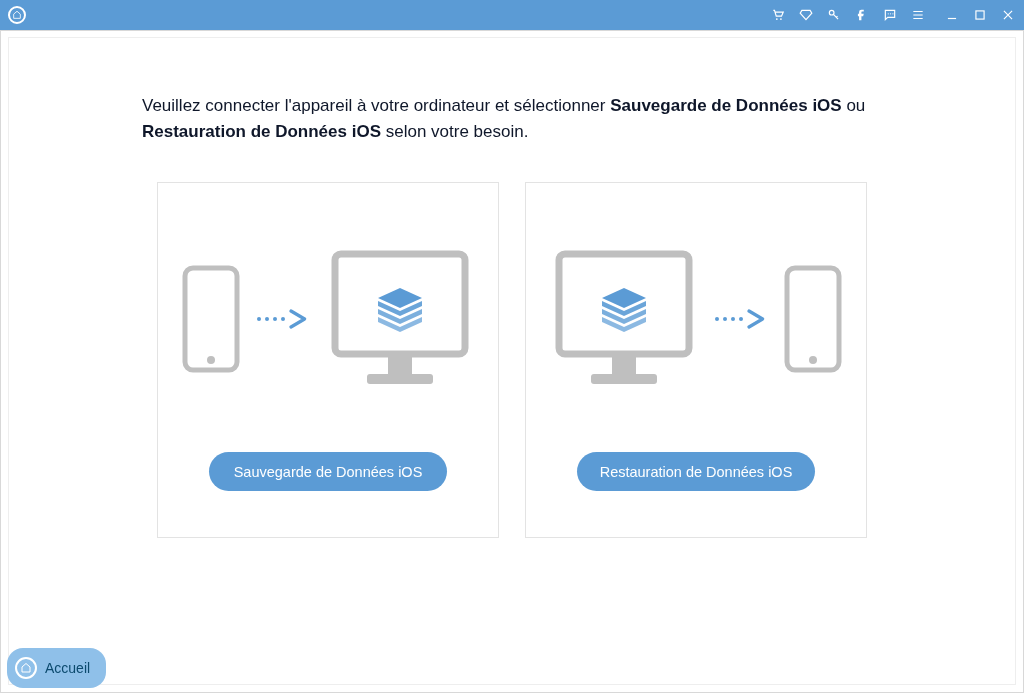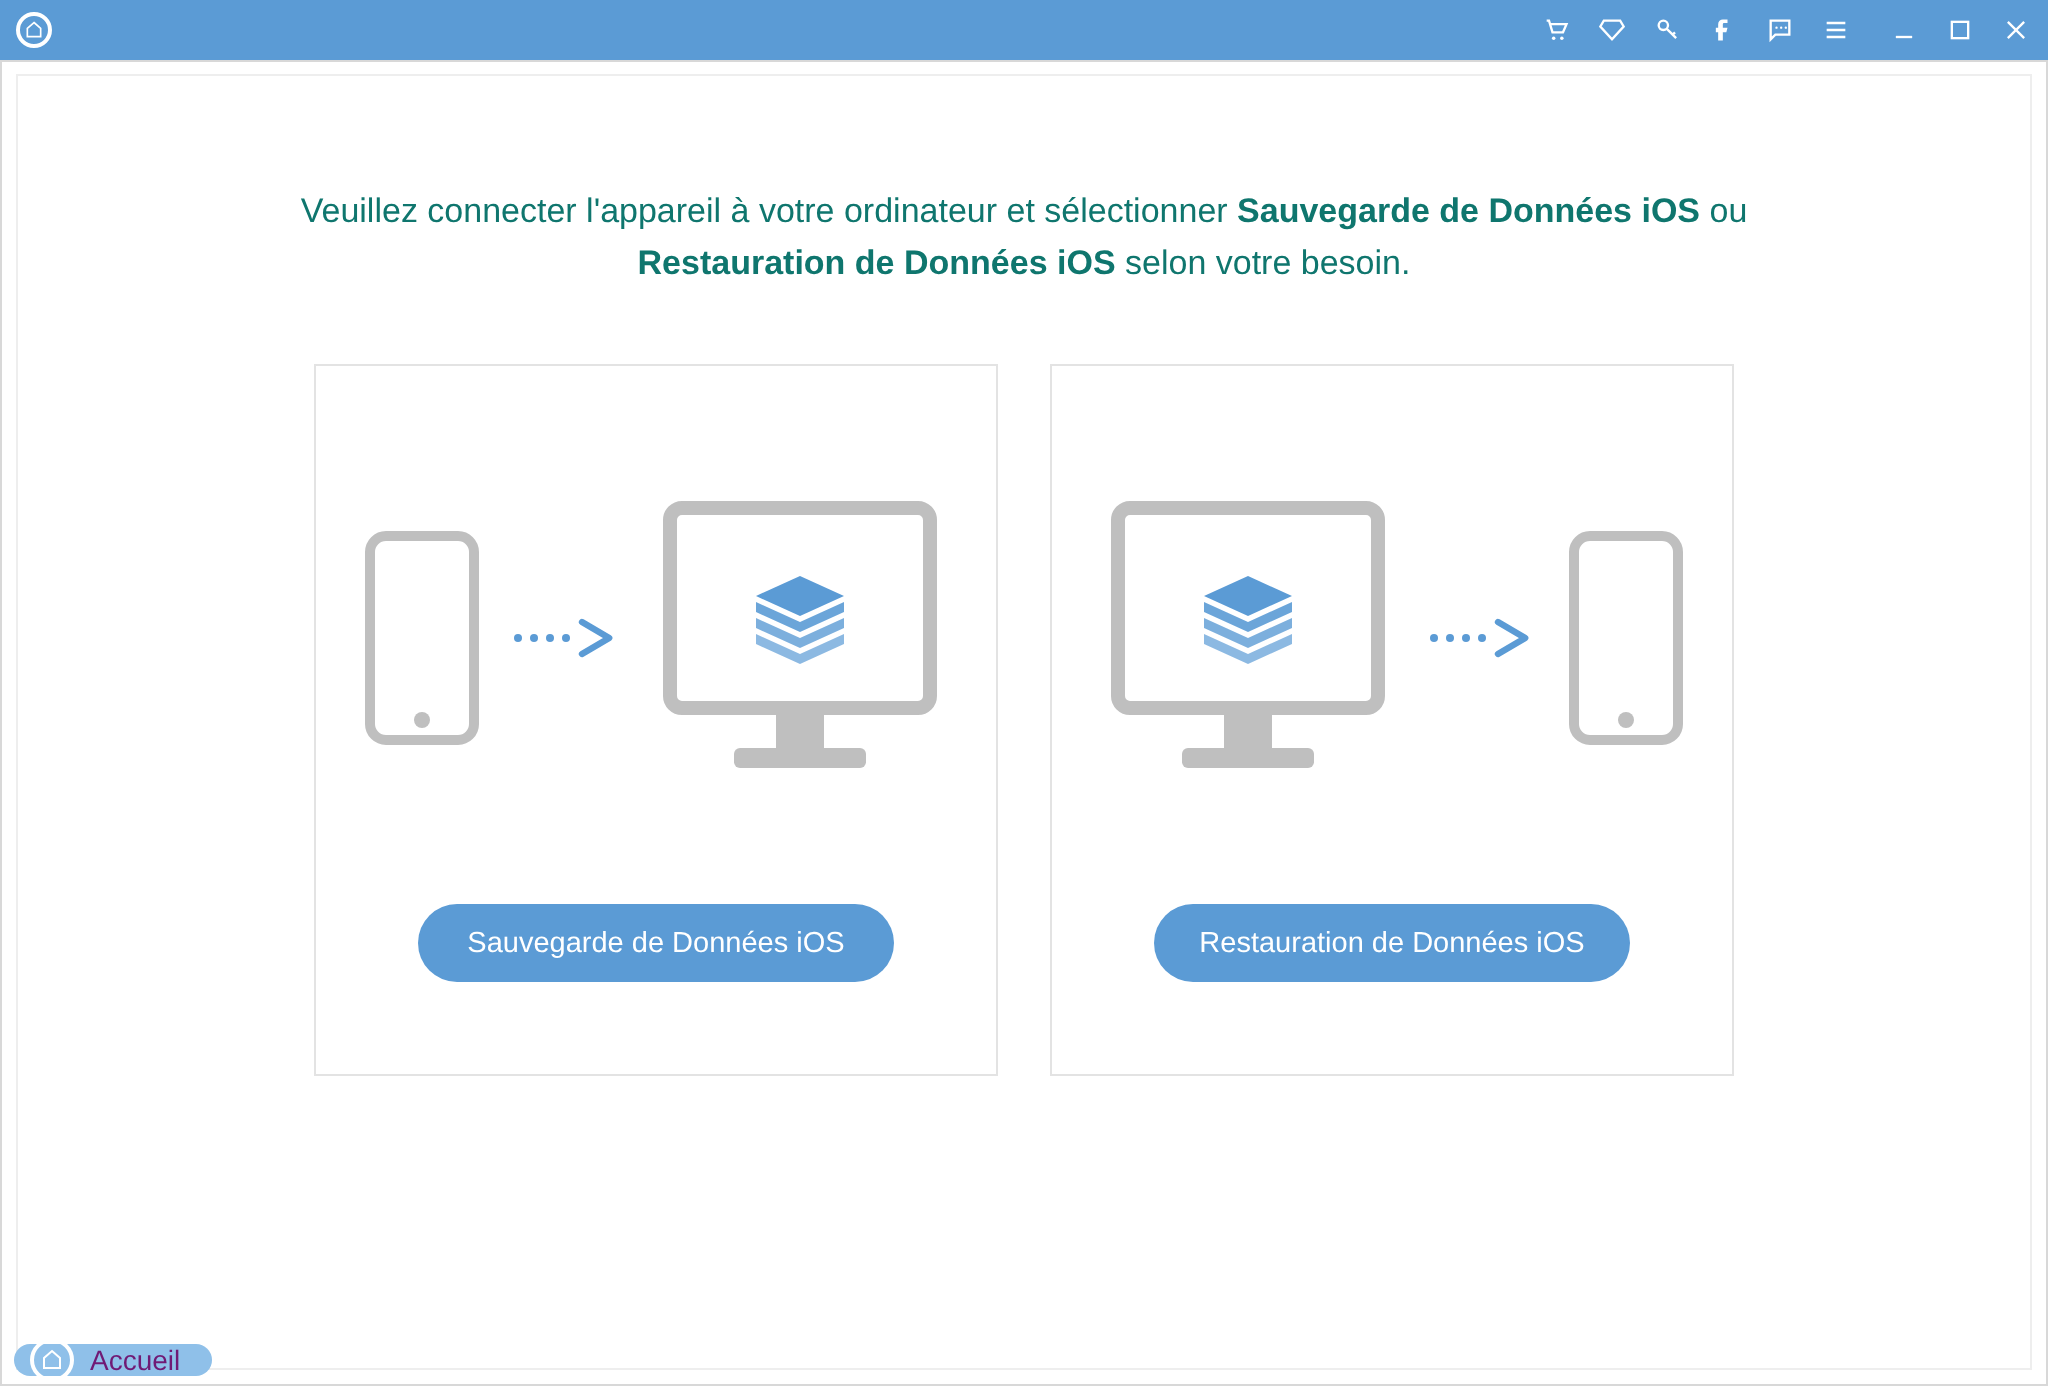--- a/index.html
+++ b/index.html
@@ -43,24 +43,23 @@
     }
     .inner {
       position: absolute;
       top: 6px; left: 7px; right: 7px; bottom: 7px;
       border: 1px solid #eee;
       background: #fff;
     }
     .instruction {
       margin: 55px auto 0;
       width: 740px;
-      color: #0f766e;
+      color: #0f172a;
       font-size: 17px;
       line-height: 1.5;
-      text-align: center;
     }
     .instruction strong { font-weight: 700; }
 
     .cards {
       display: flex;
       gap: 26px;
       justify-content: center;
       margin-top: 38px;
     }
     .card {
@@ -95,24 +94,24 @@
       border-radius: 22px;
       height: 39px;
       width: 238px;
       font-size: 14.5px;
       cursor: pointer;
     }
 
     .home-tab {
       position: absolute;
       left: 6px; bottom: 4px;
-      height: 16px;
+      height: 40px;
       padding: 0 16px 0 8px;
       background: #8fc0e9;
-      color: #701a75;
+      color: #0c4a6e;
       border-radius: 16px;
       display: flex; align-items: center; gap: 8px;
       font-size: 14px;
       cursor: pointer;
     }
     .home-tab .home-circle {
       width: 22px; height: 22px; border: 2px solid #fff; border-radius: 50%;
       display: flex; align-items: center; justify-content: center;
     }
   </style>

